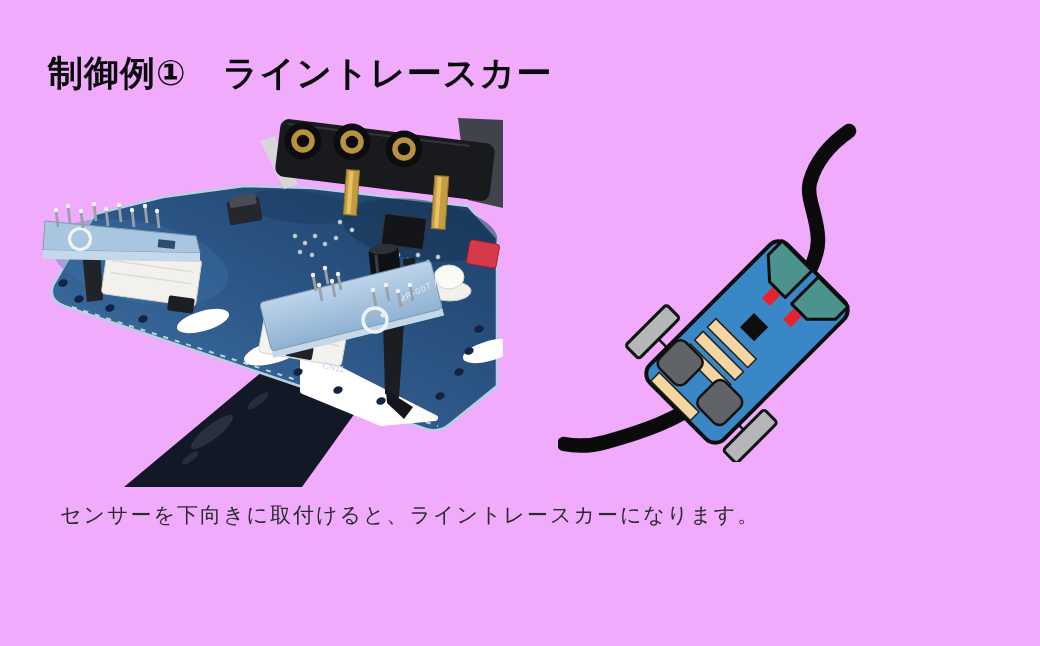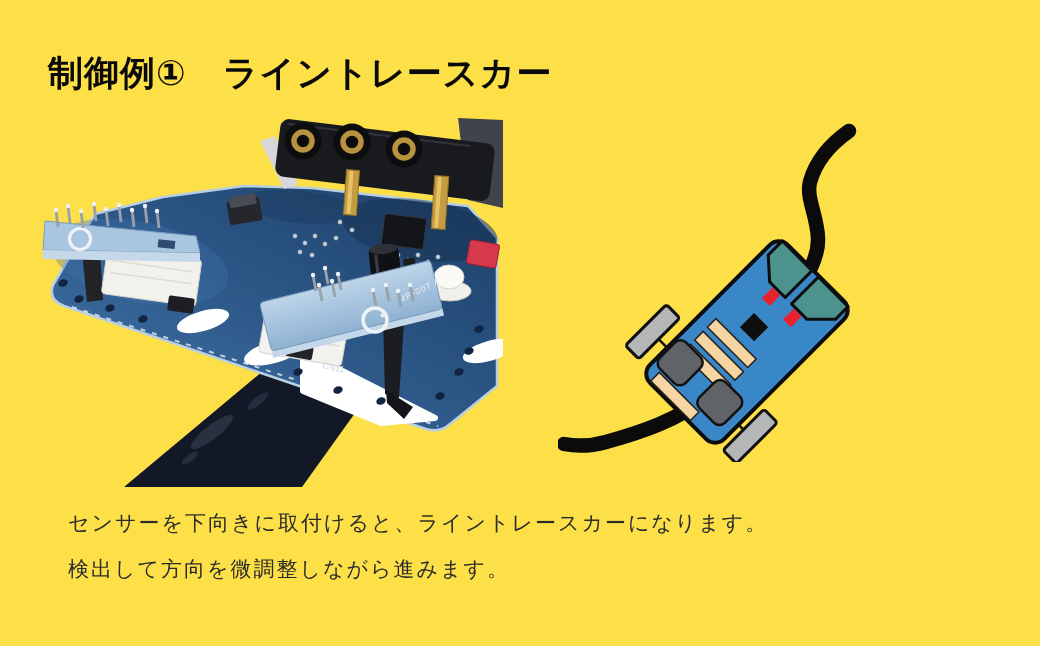--- a/index.html
+++ b/index.html
@@ -1,23 +1,23 @@
 <!DOCTYPE html>
 <html><head>
 <meta charset="utf-8">
 <style>
   html,body{margin:0;padding:0;}
   body{font-family:"Liberation Sans","DejaVu Sans",sans-serif;background:#ffffff;}
-  .page{position:relative;width:1040px;height:646px;background:#fde047;overflow:hidden;text-decoration:underline;}
+  .page{position:relative;width:1040px;height:646px;background:#f0abfc;overflow:hidden;text-decoration:underline;}
   .title{position:absolute;left:48px;top:50px;font-size:35px;font-weight:700;color:#0a0a0a;
          letter-spacing:1px;white-space:nowrap;}
   .photo-svg{position:absolute;left:28px;top:112px;}
   .diagram-svg{position:absolute;left:558px;top:120px;}
   .desc{position:absolute;left:60px;top:496px;width:930px;color:#2b2b2b;}
-  .desc p{margin:8px;font-size:21px;line-height:38px;letter-spacing:2px;font-weight:400;white-space:nowrap;}
+  .desc p{margin:0;font-size:21px;line-height:38px;letter-spacing:2px;font-weight:400;white-space:nowrap;}
   svg text{font-family:"Liberation Sans","DejaVu Sans",sans-serif;}
 </style>
 </head>
 <body>
 
 <div class="page">
 
   <div class="title">制御例①　ライントレースカー</div>
 
   <svg class="photo-svg" width="475" height="375" viewBox="28 112 475 375">
@@ -233,16 +233,15 @@
       <polygon points="156,26 174,6 194,6 194,48 156,48" stroke="#0d0d0d" stroke-width="3" stroke-linejoin="round" fill="#4c928d"></polygon>
       <polygon points="156,57 194,57 194,99 176,99 156,79" stroke="#0d0d0d" stroke-width="3" stroke-linejoin="round" fill="#4c928d"></polygon>
 
       <rect x="139" y="32" width="15" height="11" fill="#e8222c"></rect>
       <rect x="139" y="62" width="15" height="11" fill="#e8222c"></rect>
     </g>
   </svg>
 
   <div class="desc">
     <p>センサーを下向きに取付けると、ライントレースカーになります。</p>
-    <p>検出して方向を微調整しながら進みます。</p>
   </div>
 
 </div>
 
 </body></html>

